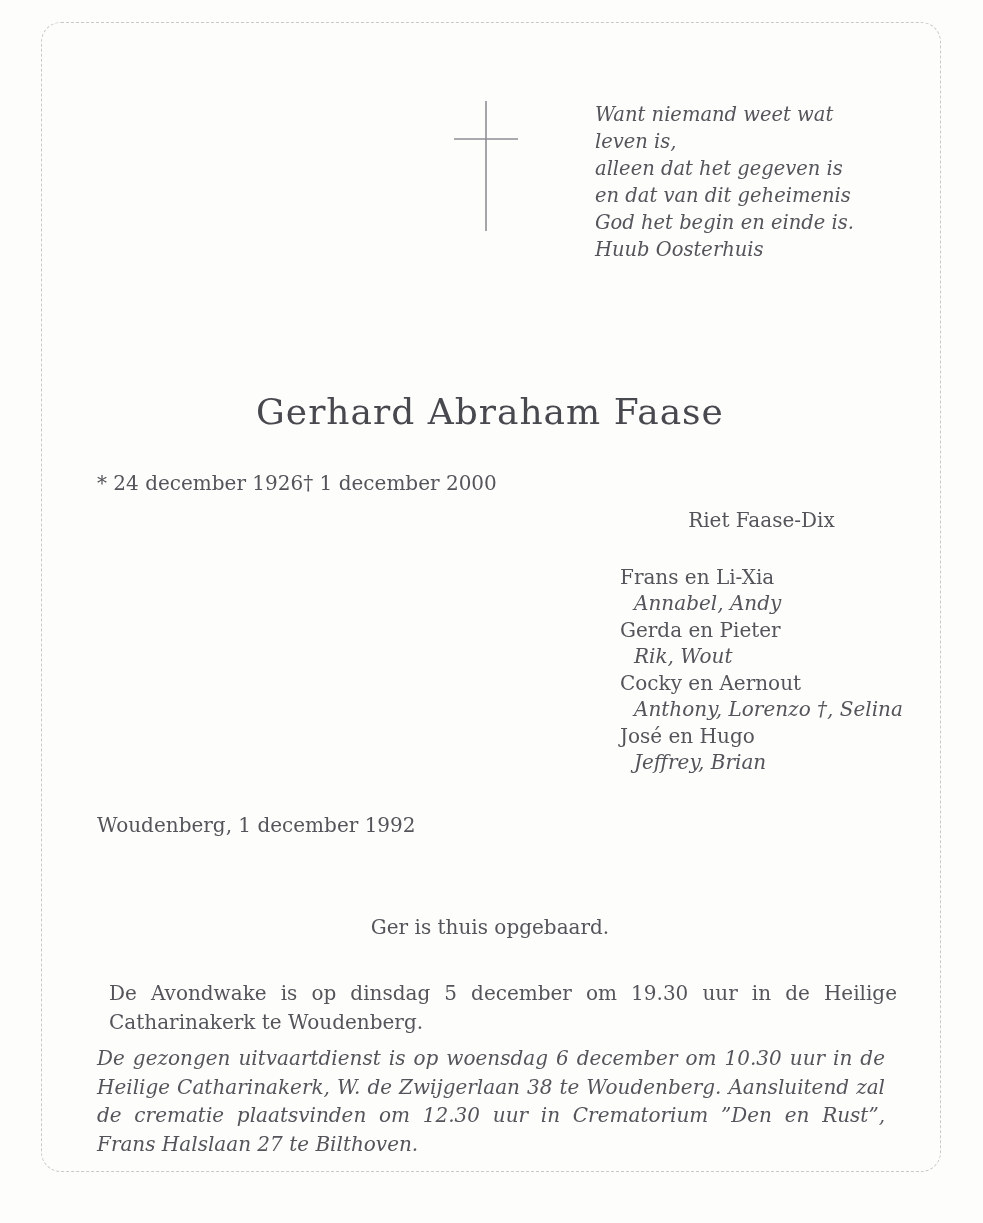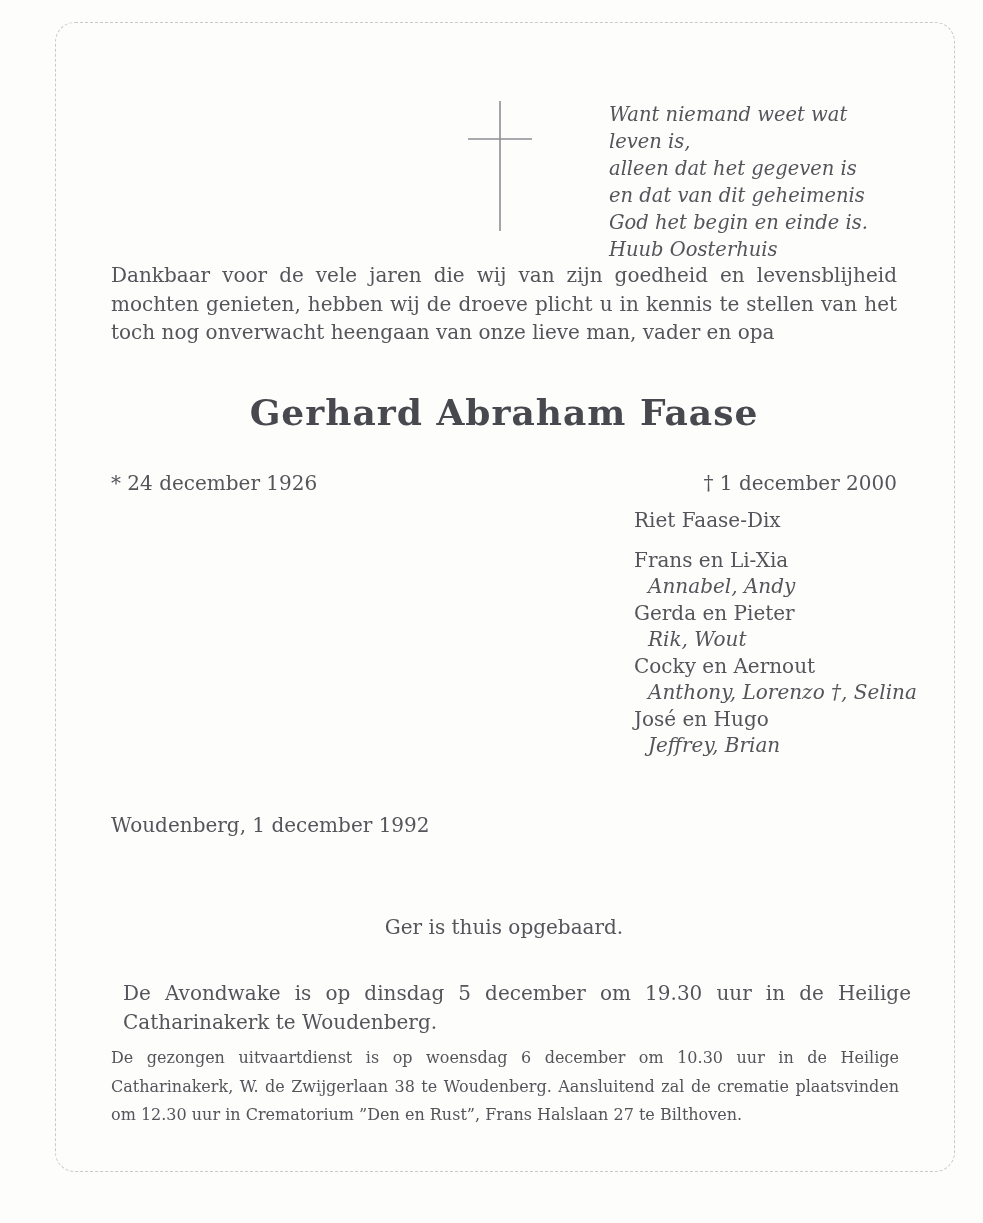--- a/index.html
+++ b/index.html
@@ -8,21 +8,21 @@
     background: var(--background, #fdfdfc);
     width: 983px;
     height: 1223px;
     position: relative;
     font-family: "DejaVu Serif", "Liberation Serif", serif;
     color: var(--text, #54545a);
     overflow: hidden;
   }
   .card {
     position: absolute;
-    left: 55px;
+    left: 41px;
     top: 22px;
     width: 900px;
     height: 1150px;
     border: 1px dashed var(--card_border, #c9c9c9);
     border-radius: 20px;
     box-sizing: border-box;
   }
   .cross {
     position: absolute;
     left: 410px;
@@ -53,41 +53,41 @@
     text-align: justify;
   }
   .name {
     position: absolute;
     left: 55px;
     top: 368px;
     width: 786px;
     margin: 0;
     text-align: center;
     font-size: 36px;
-    font-weight: bold;
+    font-weight: normal;
     letter-spacing: 1px;
     color: var(--heading, #48484f);
   }
   .dates {
     position: absolute;
     left: 55px;
     top: 448px;
     width: 786px;
     display: flex;
-    justify-content: space-between;
+    justify-content: flex-start;
     font-size: 20px;
   }
   .family {
     position: absolute;
     left: 578px;
     top: 484px;
     font-size: 20px;
     line-height: 26.5px;
   }
-  .fam-name.widow { margin-bottom: 13px; }
+  .fam-name.widow { margin-bottom: 30px; text-align: center; }
   .fam-children {
     font-style: italic;
     padding-left: 14px;
   }
   .place-date {
     position: absolute;
     left: 55px;
     top: 790px;
     font-size: 20px;
   }
@@ -108,44 +108,44 @@
     font-size: 20px;
     line-height: 28.5px;
     text-align: justify;
   }
   .service {
     position: absolute;
     left: 55px;
     top: 1021px;
     width: 788px;
     margin: 0;
-    font-size: 16px;
+    font-size: 20px;
     line-height: 28.5px;
     text-align: justify;
+    font-style: italic;
   }
 </style>
 </head>
 <body>
 
 <div class="card">
 
   <svg class="cross" viewBox="0 0 70 134" aria-hidden="true">
     <line x1="34" y1="2" x2="34" y2="132" stroke="#8e8e94" stroke-width="1.6"></line>
     <line x1="2" y1="40" x2="66" y2="40" stroke="#8e8e94" stroke-width="1.6"></line>
   </svg>
 
   <div class="poem">
     <div class="poem-line">Want niemand weet wat leven is,</div>
     <div class="poem-line">alleen dat het gegeven is</div>
     <div class="poem-line">en dat van dit geheimenis</div>
     <div class="poem-line">God het begin en einde is.</div>
     <div class="poem-attrib">Huub Oosterhuis</div>
   </div>
 
-  <p class="intro">Dankbaar voor de vele jaren die wij van zijn goedheid en levensblijheid mochten genieten, hebben wij de droeve plicht u in kennis te stellen van het toch nog onverwacht heengaan van onze lieve man, vader en opa</p>
 
   <h1 class="name">Gerhard Abraham Faase</h1>
 
   <div class="dates">
     <span>* 24 december 1926</span>
     <span>† 1 december 2000</span>
   </div>
 
   <div class="family">
     <div class="fam-name widow">Riet Faase-Dix</div>

